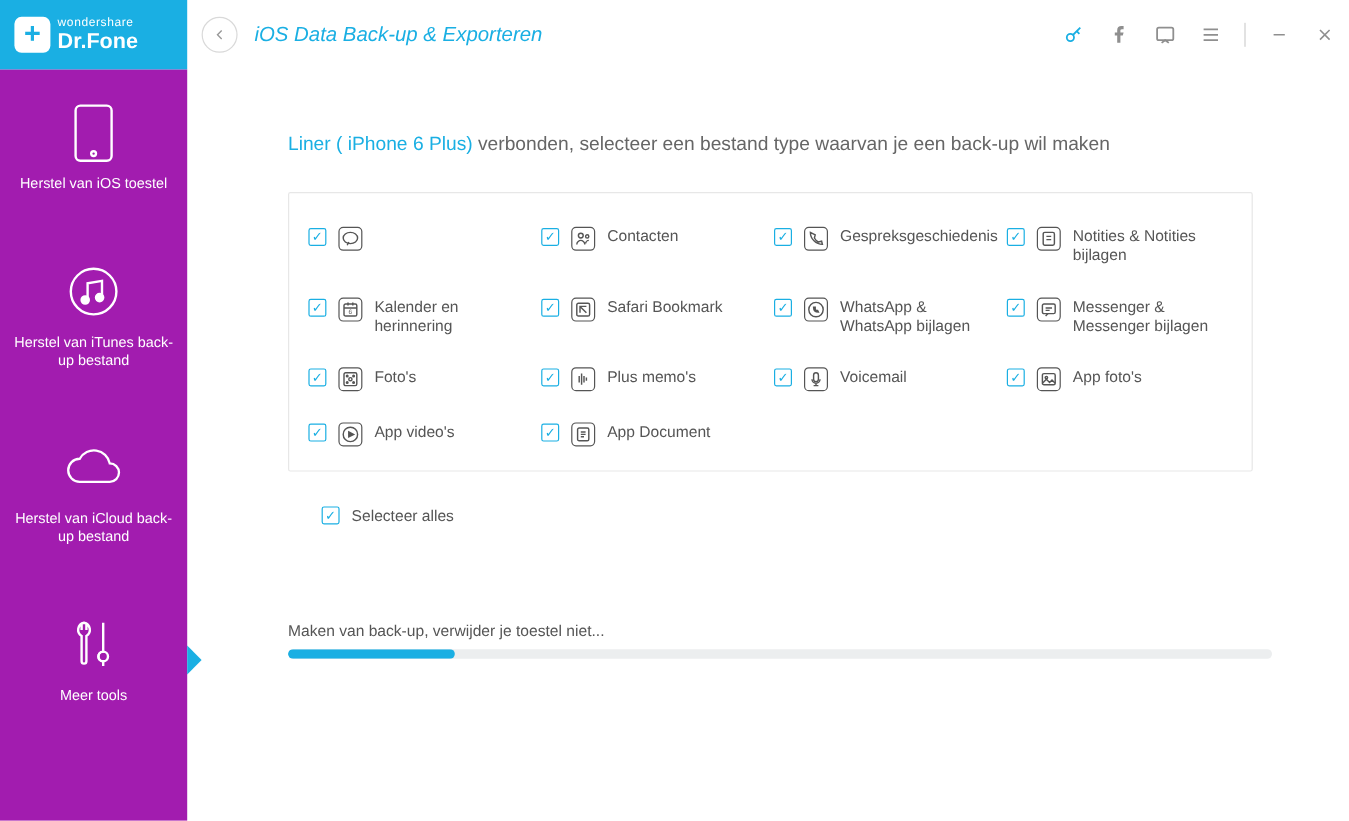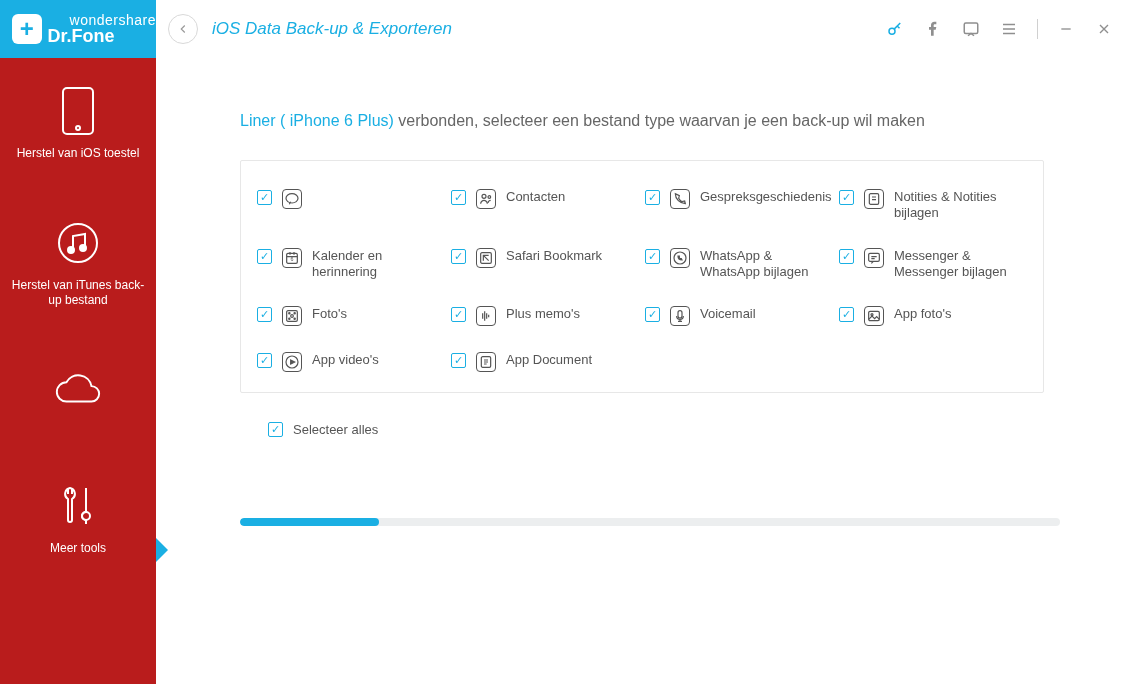--- a/index.html
+++ b/index.html
@@ -1,30 +1,30 @@
 <!DOCTYPE html>
 <html><head>
 <meta charset="utf-8">
 <style>
   * { box-sizing: border-box; margin: 0; padding: 0; font-family: "Segoe UI", Arial, sans-serif; }
   body { width: 1124px; height: 684px; overflow: hidden; background: #fff; display: flex; flex-direction: column; }
   .titlebar { height: 58px; display: flex; align-items: center; background: #fff; }
   .logo-block { width: 156px; height: 58px; background: #1aafe3; display: flex; align-items: center; padding-left: 12px; color: #fff; }
   .logo-plus { width: 30px; height: 30px; background: #fff; border-radius: 6px; display: flex; align-items: center; justify-content: center; color: #1aafe3; font-weight: bold; font-size: 24px; margin-right: 6px; }
   .logo-text { display: flex; flex-direction: column; line-height: 1; }
-  .logo-text .t1 { font-size: 14px; letter-spacing: 0.5px; margin-left: 22px; }
+  .logo-text .t1 { font-size: 10px; letter-spacing: 0.5px; }
   .logo-text .t2 { font-size: 18px; font-weight: 600; }
   .back-btn { width: 30px; height: 30px; border: 1px solid #d9d9d9; border-radius: 50%; margin-left: 12px; display: flex; align-items: center; justify-content: center; color: #999; font-size: 16px; cursor: pointer; }
   .page-title { margin-left: 14px; color: #1aafe3; font-size: 17px; font-style: italic; }
   .titlebar-right { margin-left: auto; margin-right: 10px; display: flex; align-items: center; gap: 18px; color: #8f8f8f; }
   .tb-icon { cursor: pointer; font-size: 18px; display: flex; align-items: center; justify-content: center; width: 20px; }
   .key-icon { color: #1aafe3; }
   .divider { width: 1px; height: 20px; background: #d0d0d0; }
   .content-wrap { display: flex; flex: 1; min-height: 0; }
-  .sidebar { width: 156px; background: #b91c1c; display: flex; flex-direction: column; align-items: center; padding-top: 28px; color: #fff; position: relative; }
+  .sidebar { width: 156px; background: #a21caf; display: flex; flex-direction: column; align-items: center; padding-top: 28px; color: #fff; position: relative; }
   .side-item { display: flex; flex-direction: column; align-items: center; text-align: center; margin-bottom: 56px; cursor: pointer; padding: 0 10px; }
   .side-item:last-child { margin-bottom: 0; }
   .side-icon { width: 50px; height: 50px; display: flex; align-items: center; justify-content: center; margin-bottom: 10px; }
   .side-label { font-size: 12px; line-height: 1.3; }
   .side-pointer { position: absolute; right: -12px; top: 480px; width: 0; height: 0; border-top: 12px solid transparent; border-bottom: 12px solid transparent; border-left: 12px solid #1aafe3; }
   .main { flex: 1; padding: 54px 80px 0 84px; position: relative; }
   .descr { font-size: 16px; color: #666; margin-bottom: 30px; }
   .descr .device { color: #1aafe3; }
   .panel { border: 1px solid #e7e7e7; border-radius: 2px; padding: 28px 20px 20px 16px; display: grid; grid-template-columns: repeat(4, 1fr); row-gap: 26px; column-gap: 10px; }
   .opt { display: flex; align-items: flex-start; gap: 10px; }
@@ -114,20 +114,21 @@
           </svg>
       </div>
       <div class="side-label">Herstel van iTunes back-up bestand</div>
     </div>
     <div class="side-item">
       <div class="side-icon">
         <svg width="52" height="36" viewBox="0 0 52 36" fill="none" stroke="#fff" stroke-width="2">
             <path d="M40 30H14a10 10 0 010-20 14 14 0 0126 4 8 8 0 010 16z"></path>
           </svg>
       </div>
+      <div class="side-label">Herstel van iCloud back-up bestand</div>
     </div>
     <div class="side-item">
       <div class="side-icon">
         <svg width="40" height="44" viewBox="0 0 40 44" fill="none" stroke="#fff" stroke-width="2">
             <path d="M12 4a6 6 0 00-2 11v21a2 2 0 004 0V15a6 6 0 00-2-11zM10 4v6M14 4v6"></path>
             <path d="M28 4v24a4 4 0 000 8v4"></path>
             <circle cx="28" cy="32" r="4"></circle>
           </svg>
       </div>
       <div class="side-label">Meer tools</div>
@@ -287,18 +288,19 @@
           <div class="opt-label">App Document</div>
         </div>
       </div>
 
     <div class="select-all">
       <div class="chk">✓</div>
       <span class="lbl">Selecteer alles</span>
     </div>
 
     <div class="progress-block">
+      <div class="progress-text">Maken van back-up, verwijder je toestel niet...</div>
       <div class="progress-bar">
         <div class="progress-fill" id="progress-fill" style="width: 17%;"></div>
       </div>
     </div>
   </div>
 </div>
 
 </body></html>

